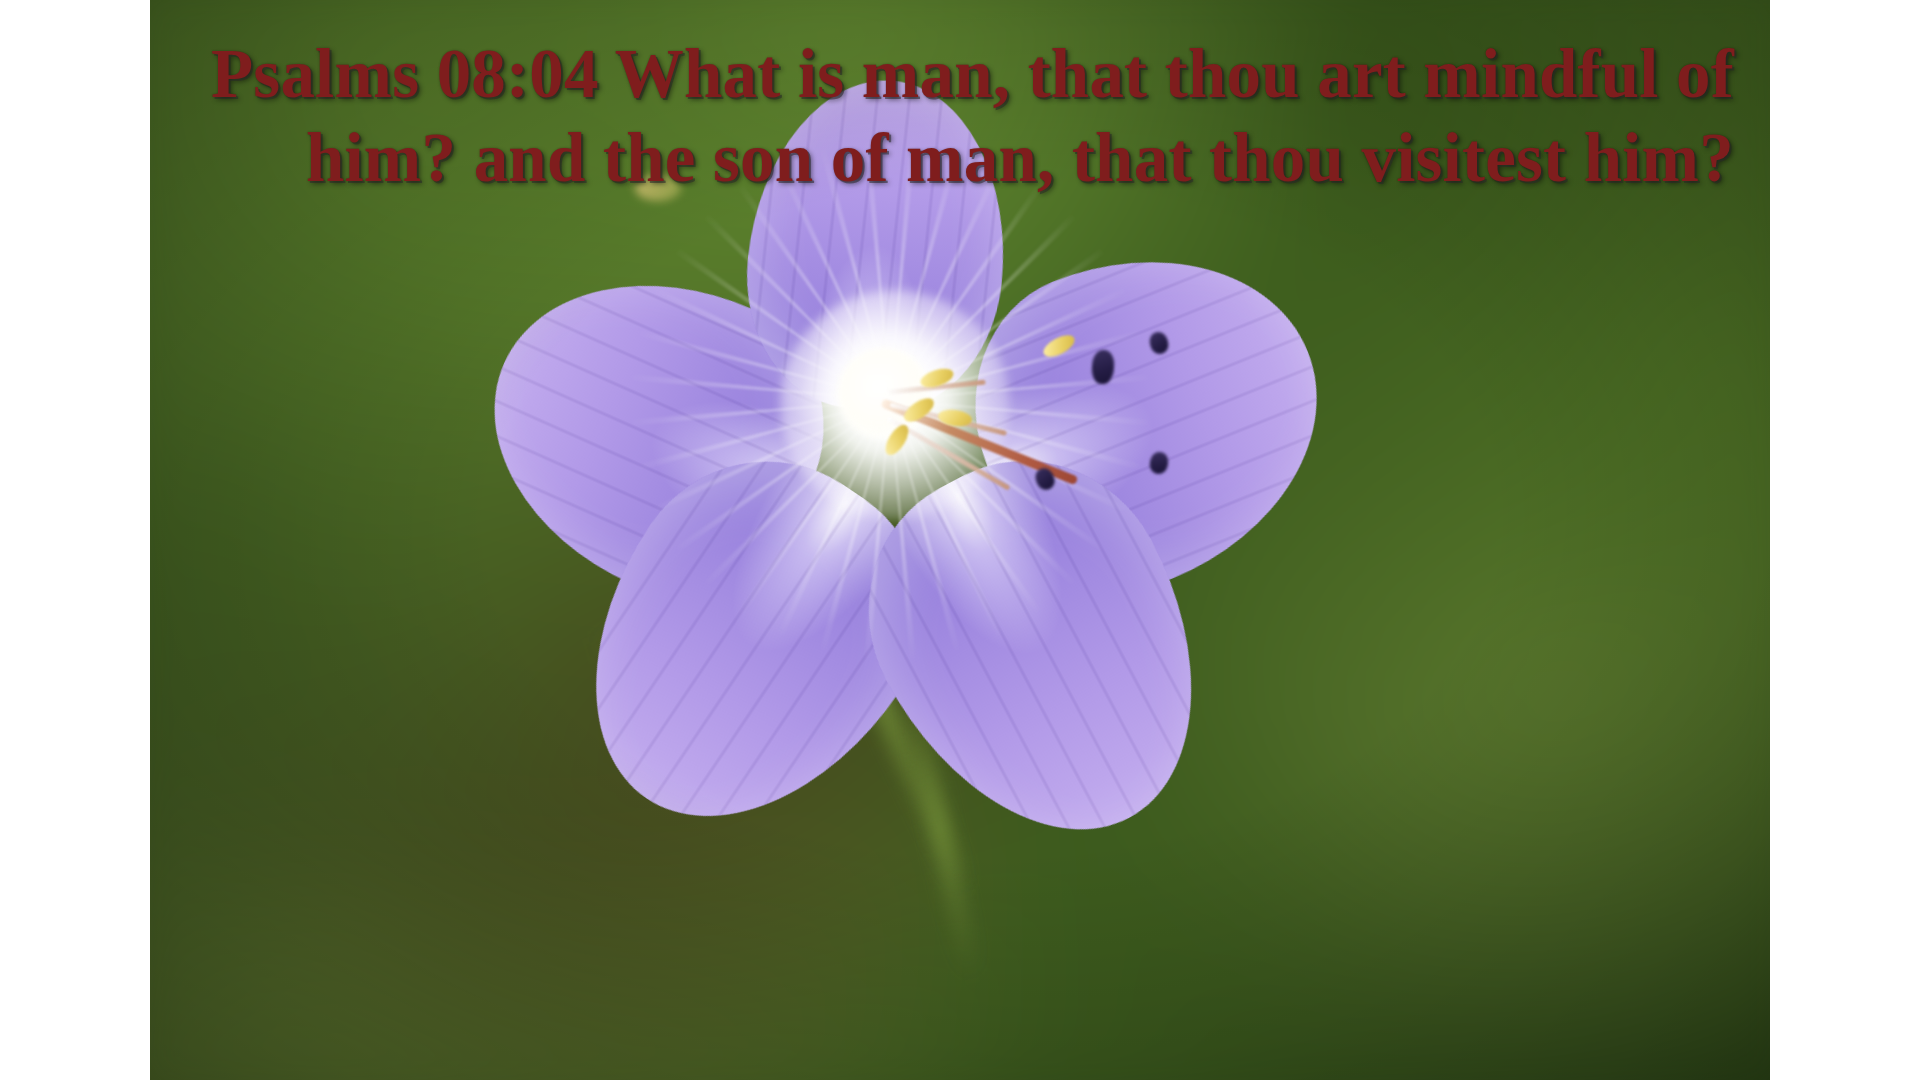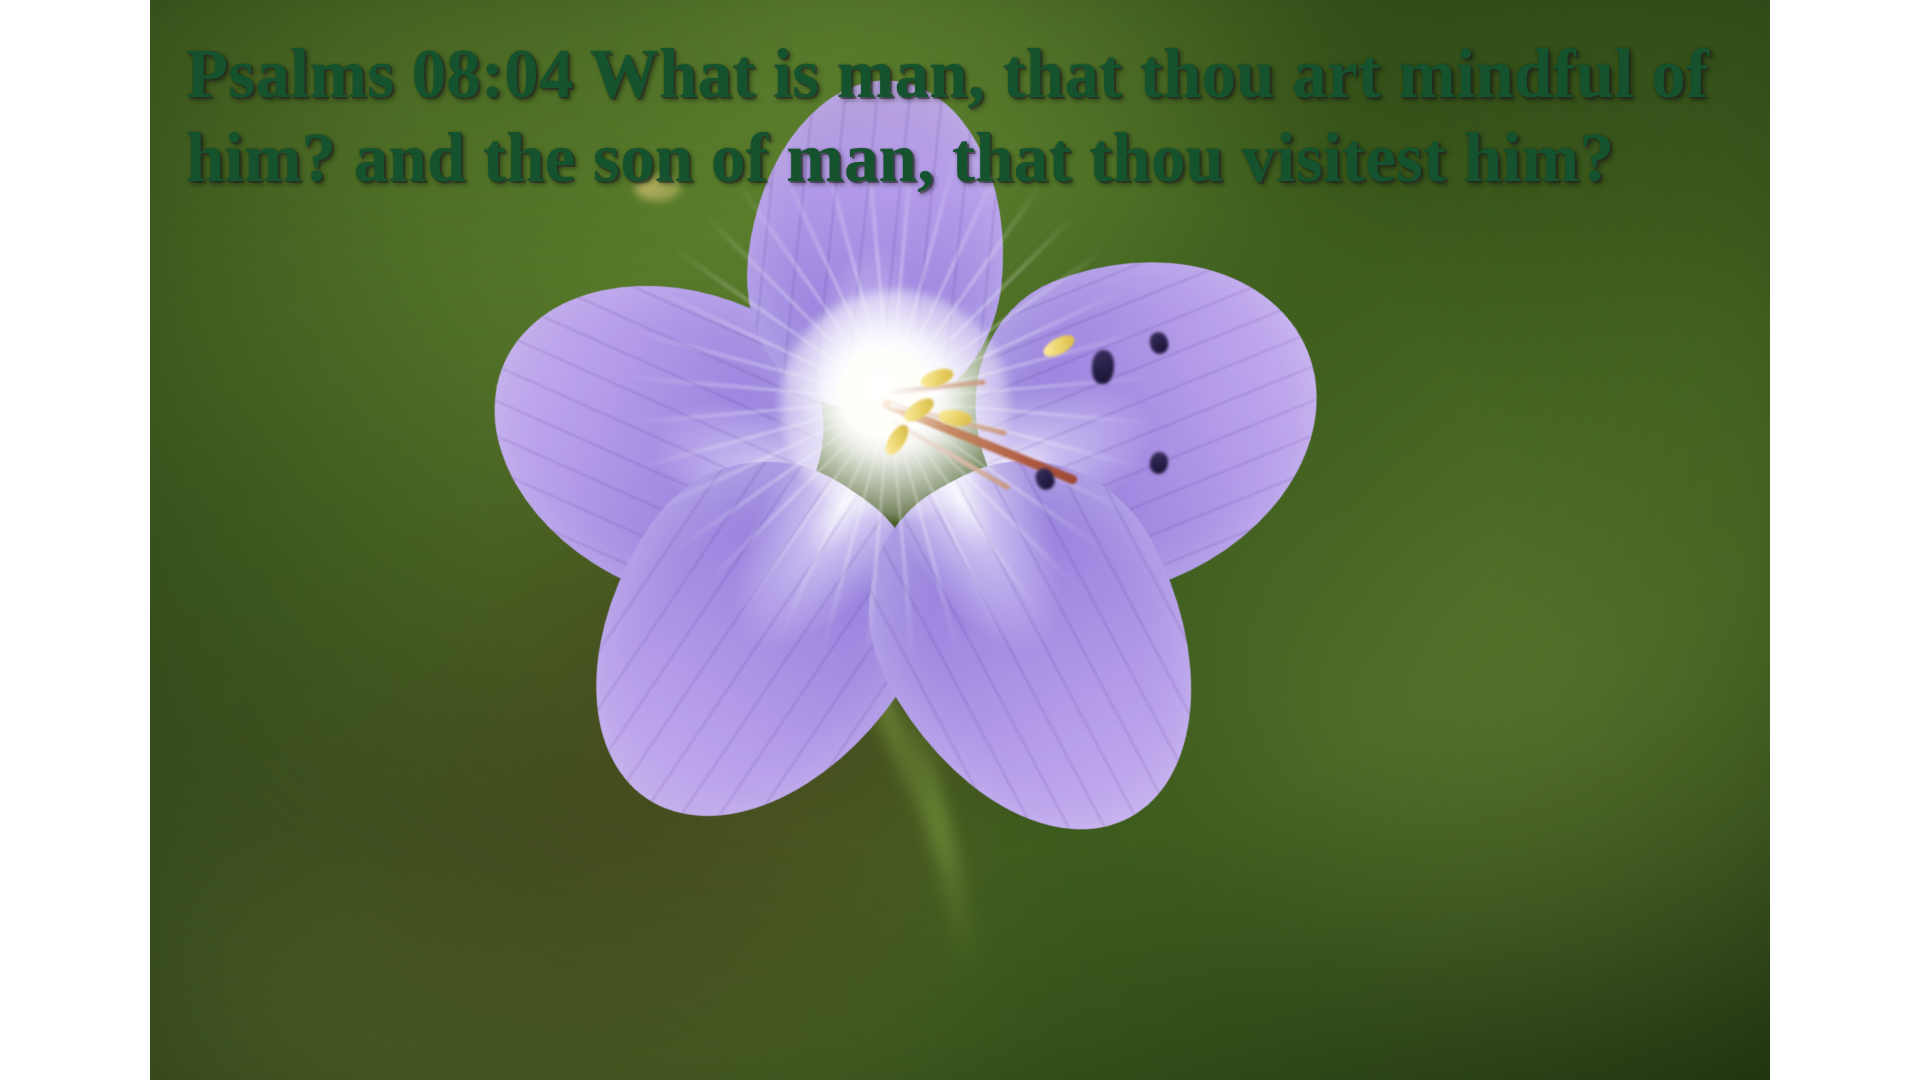--- a/index.html
+++ b/index.html
@@ -217,26 +217,26 @@
     filter: blur(4px);
     opacity: 0.9;
   }
 
   
   .verse {
     position: absolute;
     left: 150px;
     top: 32px;
     width: 1620px;
-    text-align: left;
+    text-align: right;
     font-family: "Liberation Serif", "DejaVu Serif", serif;
     font-weight: bold;
     font-size: 69px;
     line-height: 84px;
-    color: #14532d;
+    color: #7f1d1d;
     letter-spacing: 0.2px;
     text-shadow:
       2px 2px 0 rgba(40,40,40,0.55),
       3px 3px 5px rgba(0,0,0,0.45),
       0 0 2px rgba(0,0,0,0.25);
     padding: 0 36px;
     box-sizing: border-box;
     white-space: pre-line;
   }
 </style>

